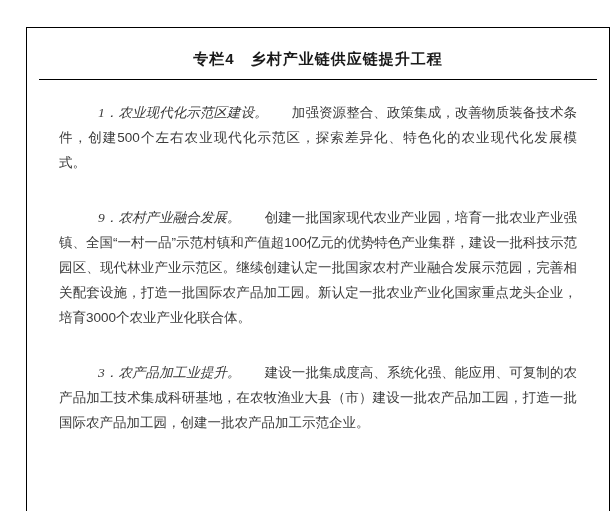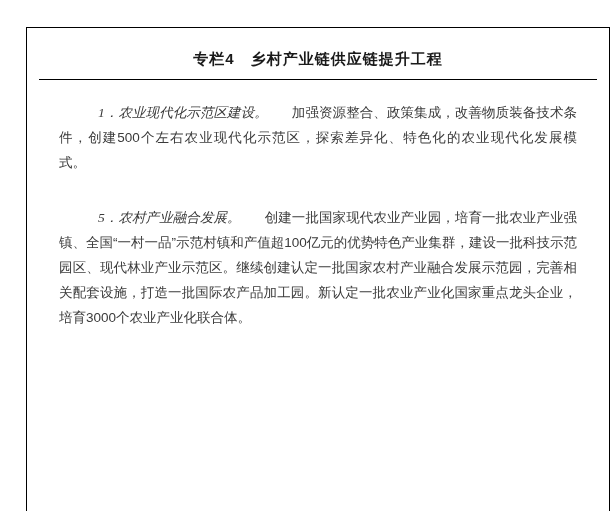--- a/index.html
+++ b/index.html
@@ -53,15 +53,16 @@
     color:var(--text-color);
   }
 </style>
 </head>
 <body>
 
 <div class="panel">
   <div class="panel-title">专栏4　乡村产业链供应链提升工程</div>
   <div class="panel-body">
     <p class="para"><span class="para-lead">1．农业现代化示范区建设。</span><span class="para-text">加强资源整合、政策集成，改善物质装备技术条件，创建500个左右农业现代化示范区，探索差异化、特色化的农业现代化发展模式。</span></p>
-    <p class="para"><span class="para-lead">5．农村产业融合发展。</span><span class="para-text">创建一批国家现代农业产业园，培育一批农业产业强镇、全国“一村一品”示范村镇和产值超100亿元的优势特色产业集群，建设一批科技示范园区、现代林业产业示范区。继续创建认定一批国家农村产业融合发展示范园，完善相关配套设施，打造一批国际农产品加工园。新认定一批农业产业化国家重点龙头企业，培育3000个农业产业化联合体。</span></p>
+    <p class="para"><span class="para-lead">9．农村产业融合发展。</span><span class="para-text">创建一批国家现代农业产业园，培育一批农业产业强镇、全国“一村一品”示范村镇和产值超100亿元的优势特色产业集群，建设一批科技示范园区、现代林业产业示范区。继续创建认定一批国家农村产业融合发展示范园，完善相关配套设施，打造一批国际农产品加工园。新认定一批农业产业化国家重点龙头企业，培育3000个农业产业化联合体。</span></p>
+    <p class="para"><span class="para-lead">3．农产品加工业提升。</span><span class="para-text">建设一批集成度高、系统化强、能应用、可复制的农产品加工技术集成科研基地，在农牧渔业大县（市）建设一批农产品加工园，打造一批国际农产品加工园，创建一批农产品加工示范企业。</span></p>
   </div>
 </div>
 
 </body></html>

